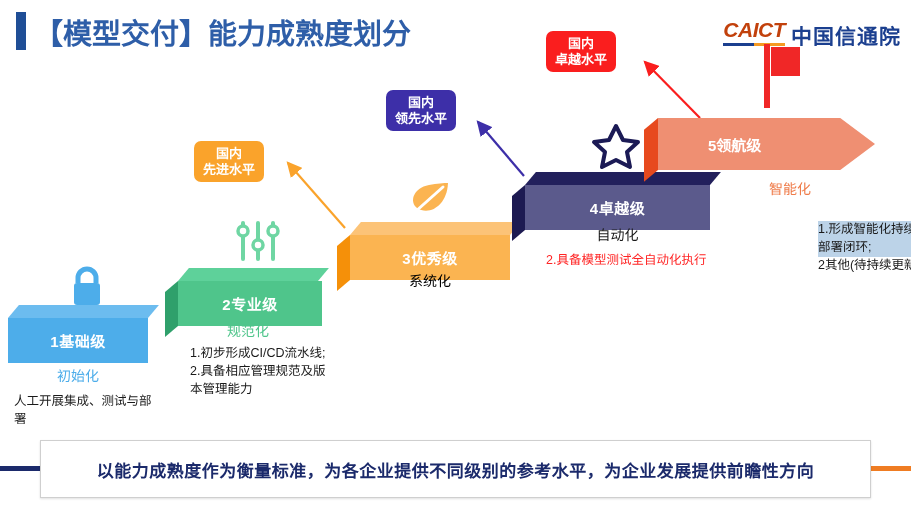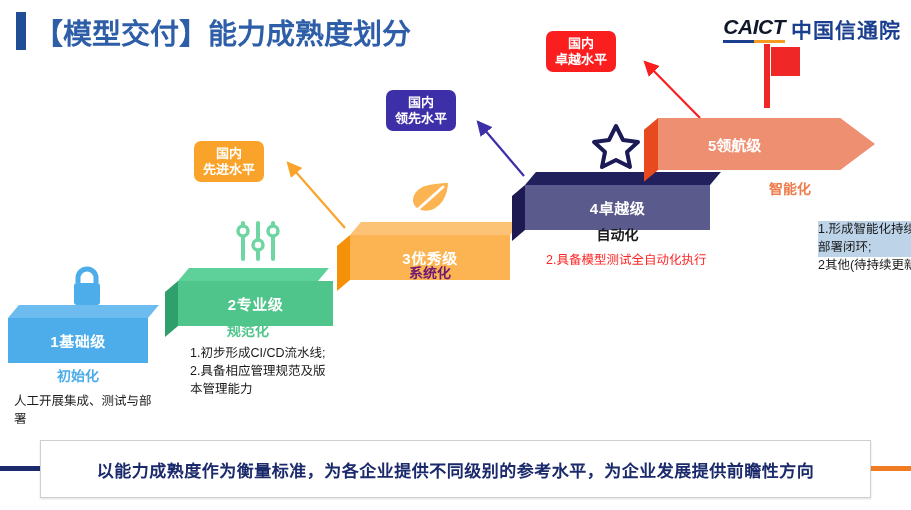--- a/index.html
+++ b/index.html
@@ -43,37 +43,38 @@
     top: 14px;
     display: flex;
     align-items: center;
     gap: 6px;
   }
   .logo-mark {
     position: relative;
     font-size: 21px;
     font-weight: bold;
     font-style: italic;
-    color: #0f172a;
+    color: #c2410c;
     letter-spacing: -0.5px;
     padding-bottom: 4px;
   }
   .logo-underline {
     position: absolute;
     left: 0;
     bottom: 0;
     width: 100%;
     height: 3px;
     background: linear-gradient(to right, #1b3f8f 0 50%, #f59a23 50% 100%);
   }
   .logo-cn {
     font-size: 21px;
     font-weight: bold;
     color: #1b3f8f;
     letter-spacing: 1px;
+    margin-top: 6px;
   }
 
   
   .step {
     position: absolute;
   }
   .step-top {
     position: absolute;
     left: 0;
     top: 0;
@@ -98,21 +99,21 @@
     justify-content: center;
     color: #ffffff;
     font-size: 15px;
     font-weight: bold;
     letter-spacing: 0.5px;
   }
   .step-sub {
     position: absolute;
     text-align: center;
     font-size: 14px;
-    font-weight: bold;
+    font-weight: normal;
   }
   .step-desc {
     position: absolute;
     font-size: 12.5px;
     line-height: 1.42;
     color: #1a1a1a;
   }
   .desc-red { color: #ff2424; }
   .desc-hl { background: #bcd3e8; }
 
@@ -244,21 +245,21 @@
       <path d="M10 18 V13 a9 9 0 0 1 18 0 V18" fill="none" stroke="#4dadea" stroke-width="5"></path>
       <rect x="6" y="18" width="26" height="22" rx="3" fill="#4dadea"></rect>
     </svg>
   </div>
   <div class="step-sub" style="left:8px; top:365px; width:140px; color:#4dadea;">初始化</div>
   <div class="step-desc" style="left:14px; top:393px; width:140px;">人工开展集成、测试与部署</div>
 
   <div class="step" style="left:178px; top:268px; width:140px; height:58px;">
     <div class="step-side" style="height:45px; background:#2fa06b;"></div>
     <div class="step-top" style="width:140px; background:#5ed19a;"></div>
-    <div class="step-face" style="width:155px; height:45px; background:#4fc58b;">
+    <div class="step-face" style="width:144px; height:45px; background:#4fc58b;">
       <span>2专业级</span>
     </div>
   </div>
   <div class="icon" style="left:233px; top:219px;">
     <svg width="50" height="44" viewBox="0 0 50 44">
       <g stroke="#6fd6a3" stroke-width="4" fill="none" stroke-linecap="round">
         <line x1="10" y1="4" x2="10" y2="40"></line>
         <line x1="25" y1="4" x2="25" y2="40"></line>
         <line x1="40" y1="4" x2="40" y2="40"></line>
       </g>
@@ -280,21 +281,21 @@
     <div class="step-face" style="width:160px; height:45px; background:#fbb451;">
       <span>3优秀级</span>
     </div>
   </div>
   <div class="icon" style="left:407px; top:178px;">
     <svg width="48" height="42" viewBox="0 0 48 42">
       <path d="M41 5 C 40 28, 22 38, 10 30 C 2 24, 6 10, 22 7 C 30 5.5, 37 5, 41 5 Z" fill="#fbb451"></path>
       <path d="M8 34 L 36 9" stroke="#ffffff" stroke-width="3" fill="none" stroke-linecap="round"></path>
     </svg>
   </div>
-  <div class="step-sub" style="left:350px; top:262px; width:160px; color:#701a75;">系统化</div>
+  <div class="step-sub" style="left:350px; top:270px; width:160px; color:#000000;">系统化</div>
 
   <div class="step" style="left:525px; top:172px; width:185px; height:58px;">
     <div class="step-side" style="height:45px; background:#1d1a52;"></div>
     <div class="step-top" style="width:185px; background:#22205c;"></div>
     <div class="step-face" style="width:185px; height:45px; background:#5b5a8c;">
       <span>4卓越级</span>
     </div>
   </div>
   <div class="icon" style="left:590px; top:122px;">
     <svg width="52" height="48" viewBox="0 0 52 48">

